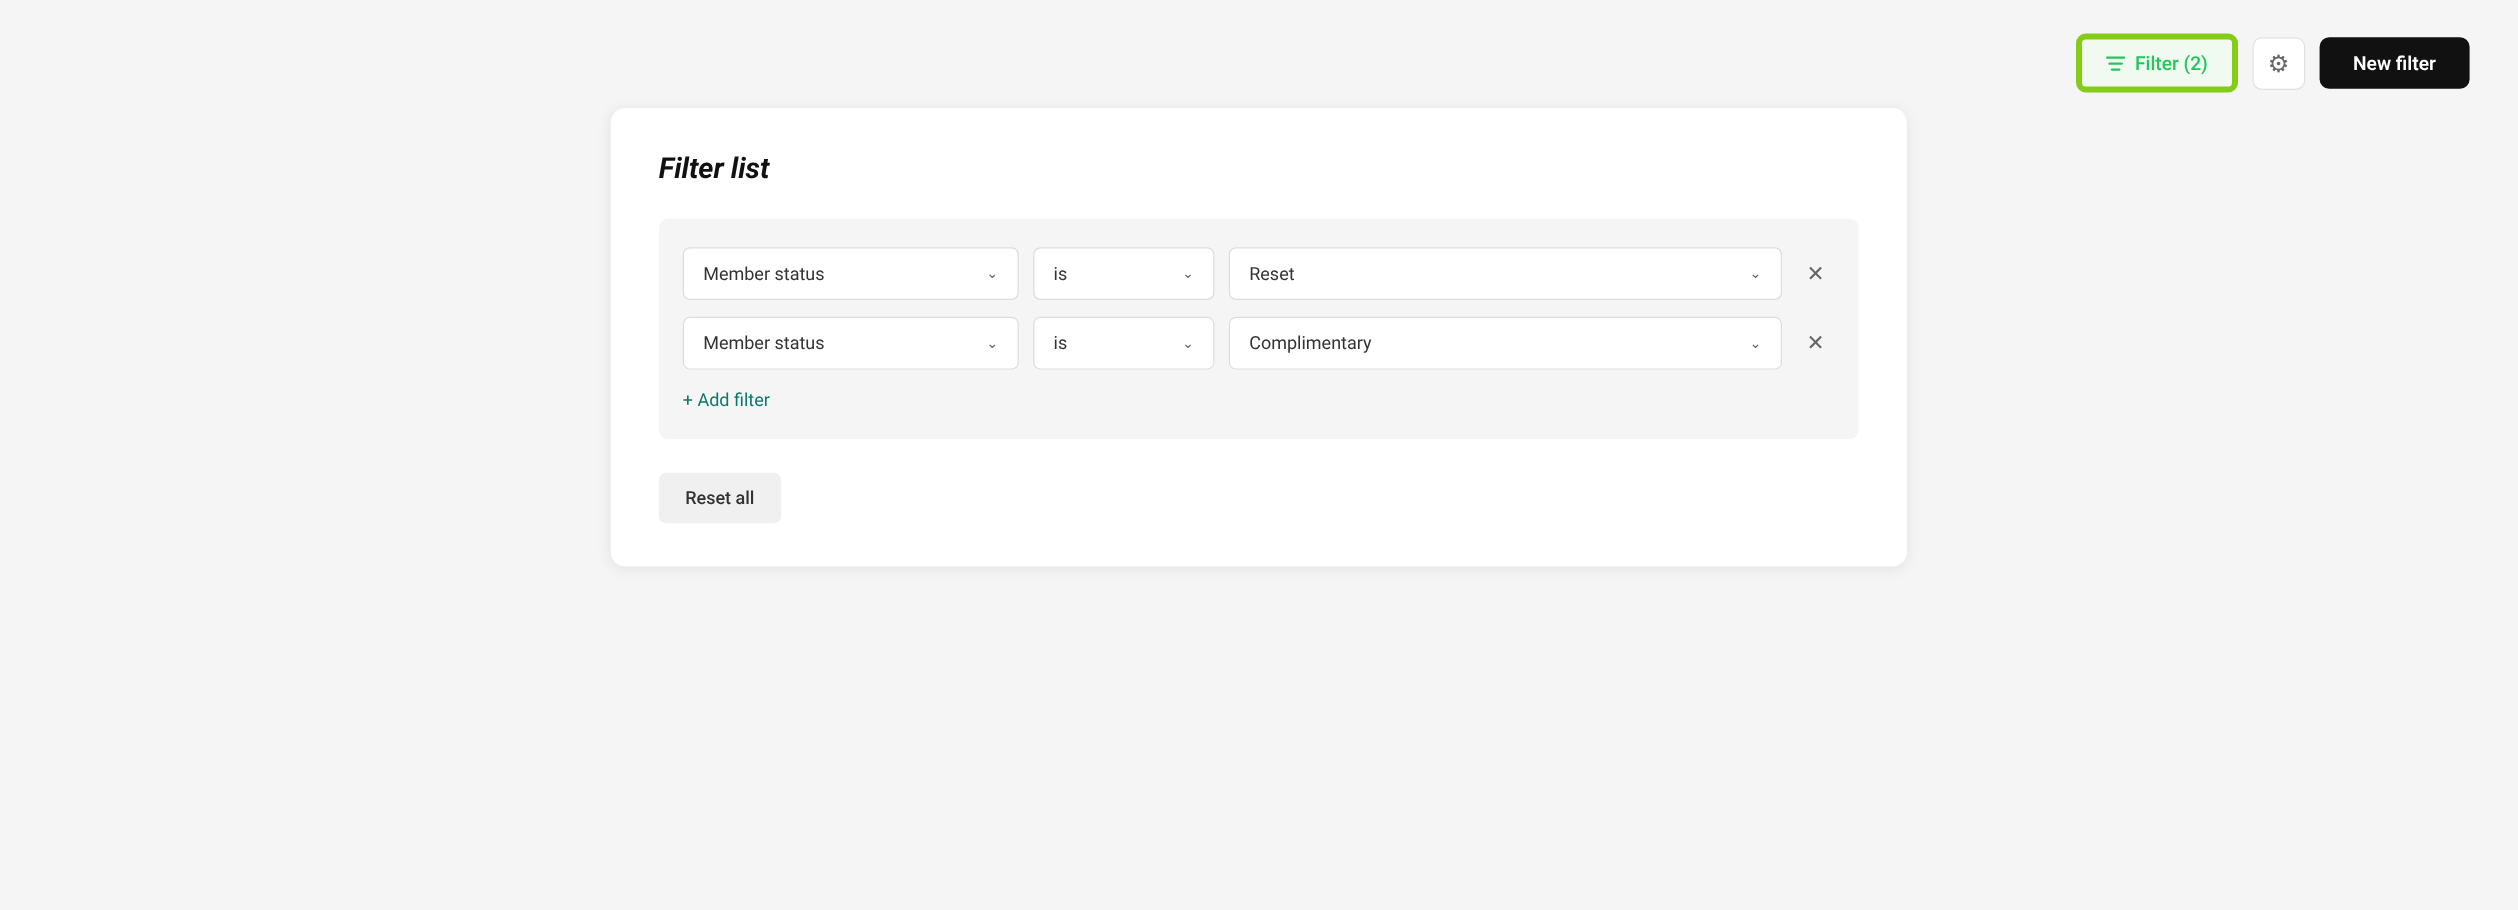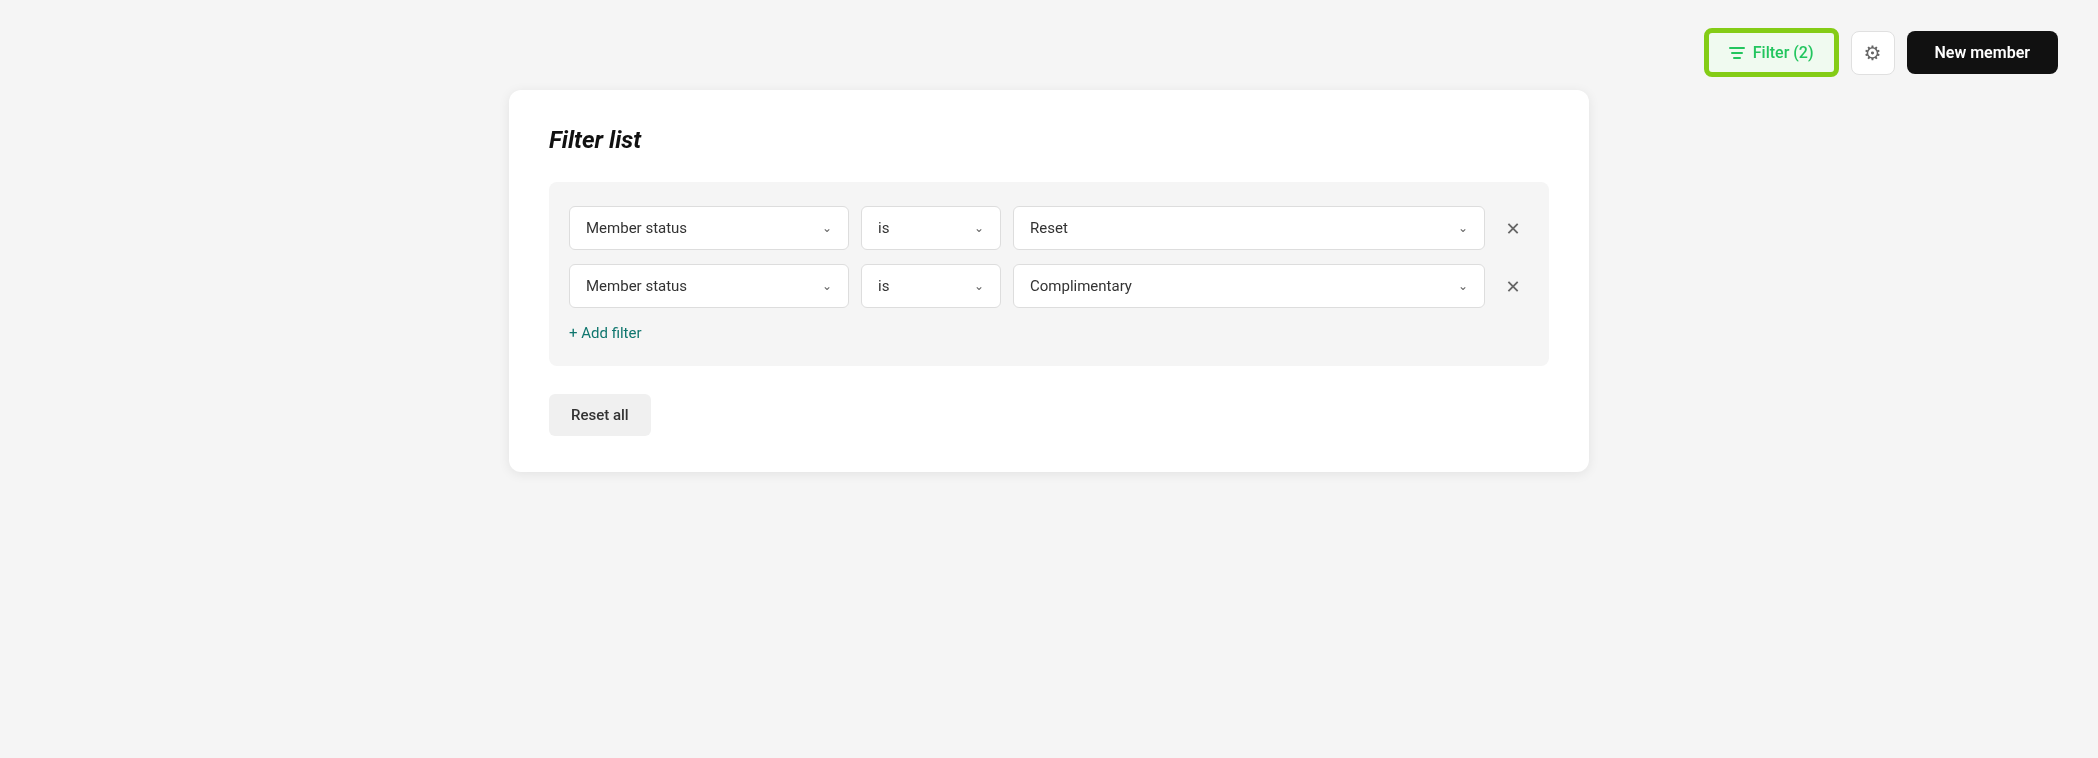--- a/index.html
+++ b/index.html
@@ -136,21 +136,21 @@
       font-size: 15px;
       color: #333;
       gap: 12px;
     }
 
     .select-field {
       width: 280px;
     }
 
     .operator-field {
-      width: 140px;
+      width: 151px;
     }
 
     .value-field {
       width: 320px;
       flex: 1;
     }
 
     .chevron-icon {
       font-size: 12px;
       color: #666;
@@ -219,21 +219,21 @@
       <span></span>
       <span></span>
       <span></span>
     </span>
     <span>Filter (2)</span>
   </button>
   <button class="gear-button">
     <span>⚙</span>
   </button>
   <button class="new-member-button">
-    <span>New member</span>
+    <span>New filter</span>
   </button>
 </div>
 
 <div class="main-content">
   <div class="filter-panel">
     <h2 class="panel-title">Filter list</h2>
 
     <div class="filters-area">
 
       <div class="filter-row">

